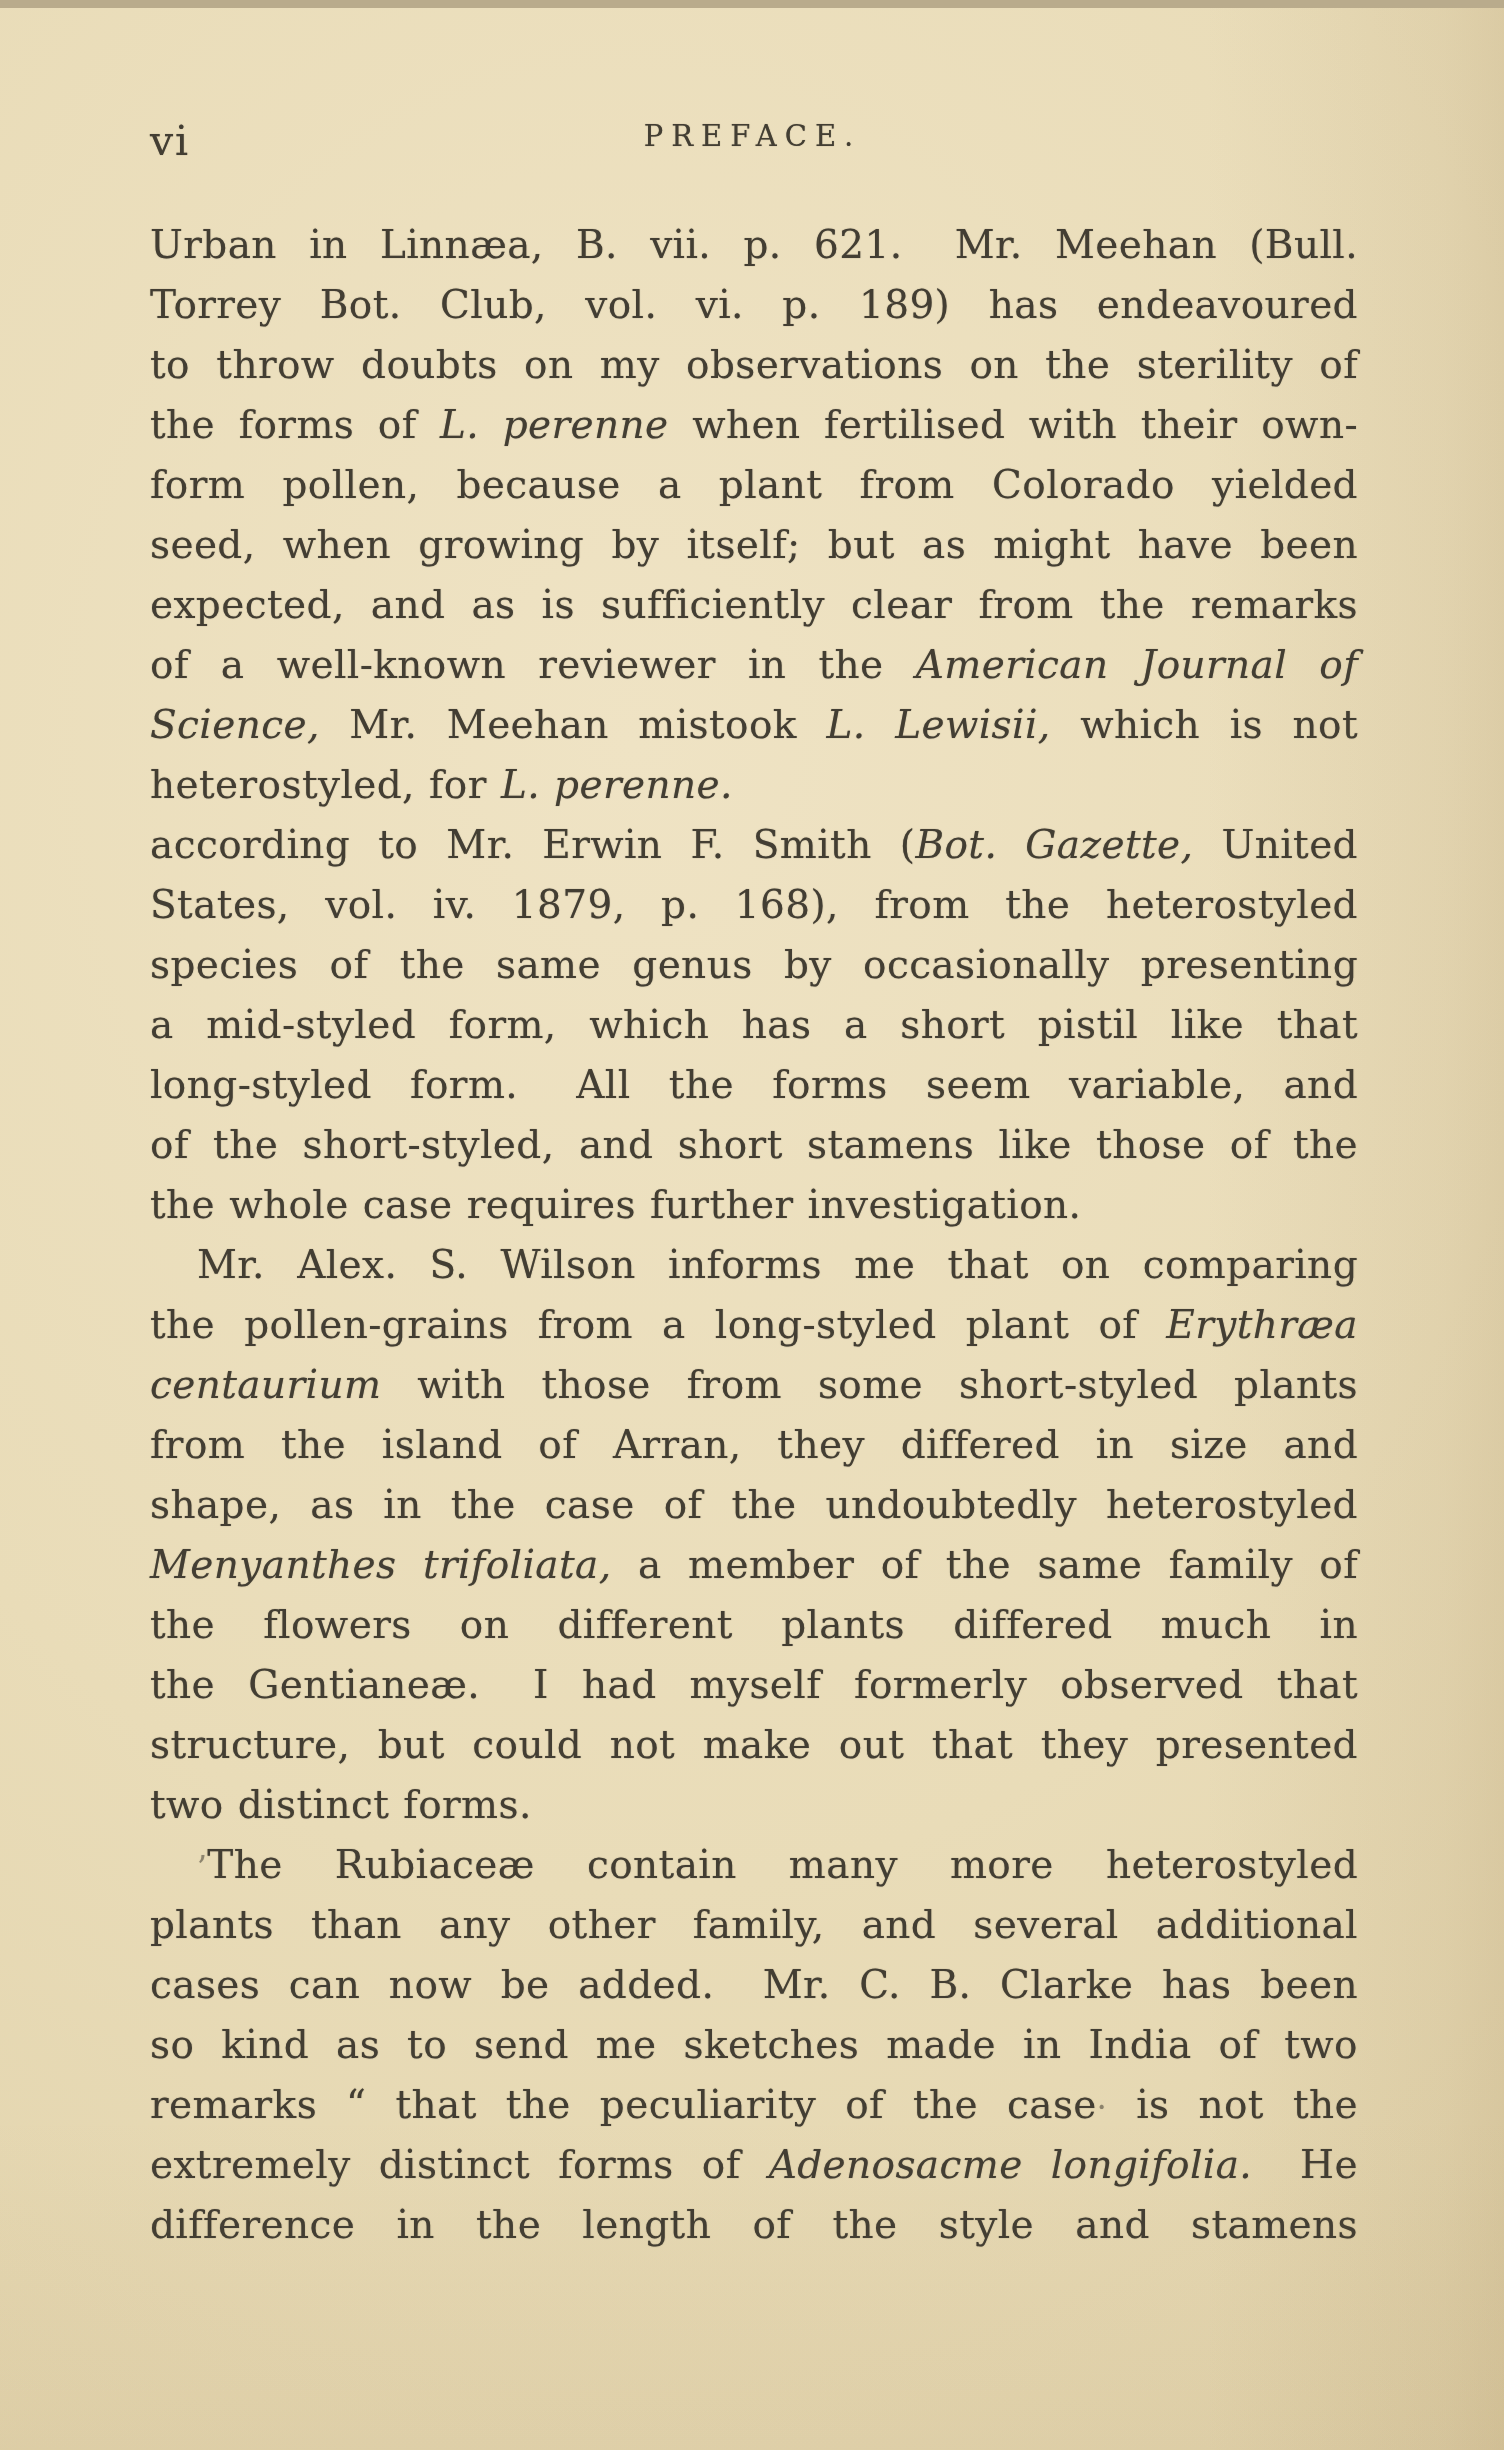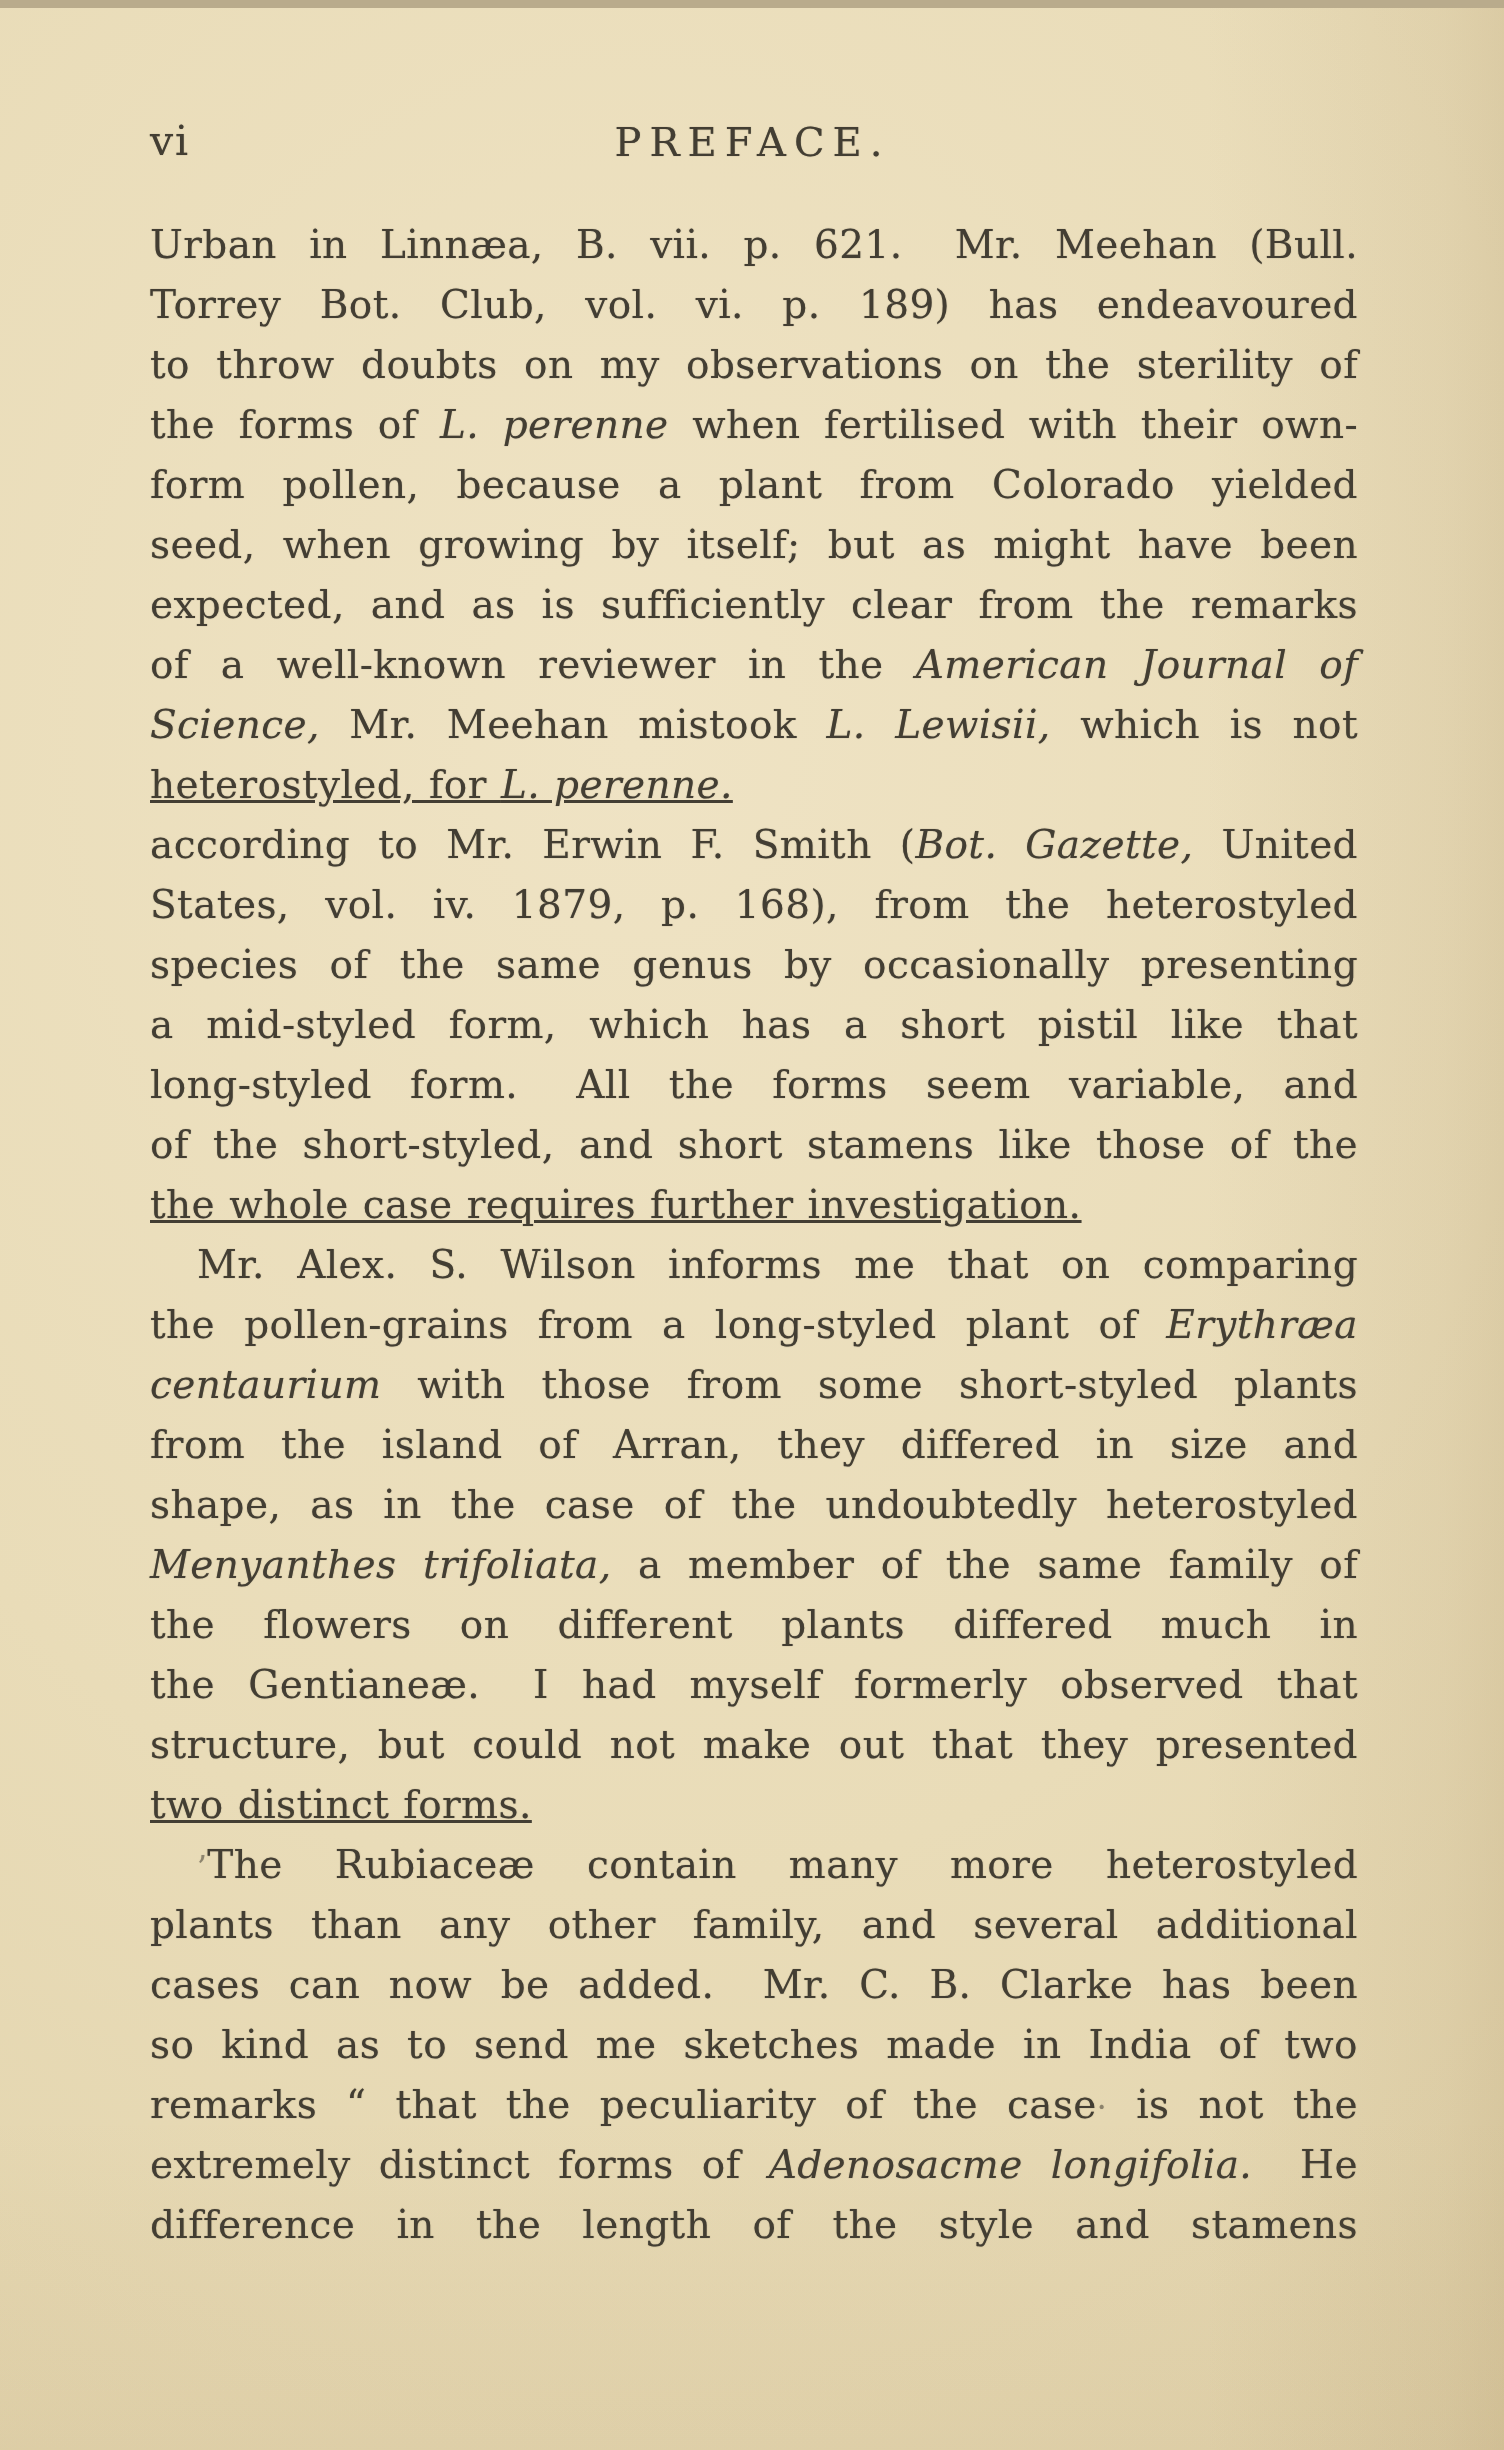--- a/index.html
+++ b/index.html
@@ -26,21 +26,21 @@
     line-height: 1;
     letter-spacing: 1.8px;
     text-shadow: 0 0 0.9px rgba(62,56,44,.55);
   }
 
   .running-title {
     position: absolute;
     left: 50%;
     transform: translateX(-50%);
     top: 114px;
-    font-size: 40px;
+    font-size: 29px;
     line-height: 1;
     letter-spacing: 8px;
     text-shadow: 0 0 0.9px rgba(62,56,44,.6);
   }
 
   .textblock {
     position: absolute;
     left: 150px;
     top: 207px;
     width: 1208px;
@@ -55,21 +55,20 @@
     height: 60px;
     text-align: justify;
     text-align-last: justify;
     text-justify: inter-word;
     white-space: normal;
     overflow: visible;
   }
   .line.l {          
     text-align: left;
     text-align-last: left;
-    text-decoration: underline;
   }
   .line.ind { padding-left: 47px; }
 
   .it { font-style: italic; }
 
   .art {              
     opacity: .55;
     font-size: .8em;
   }
 </style>

